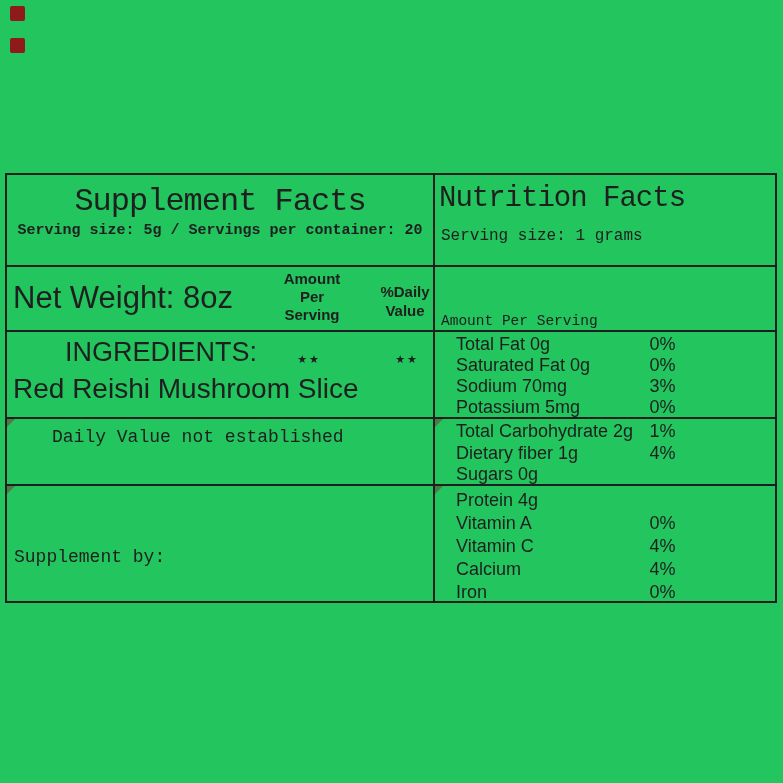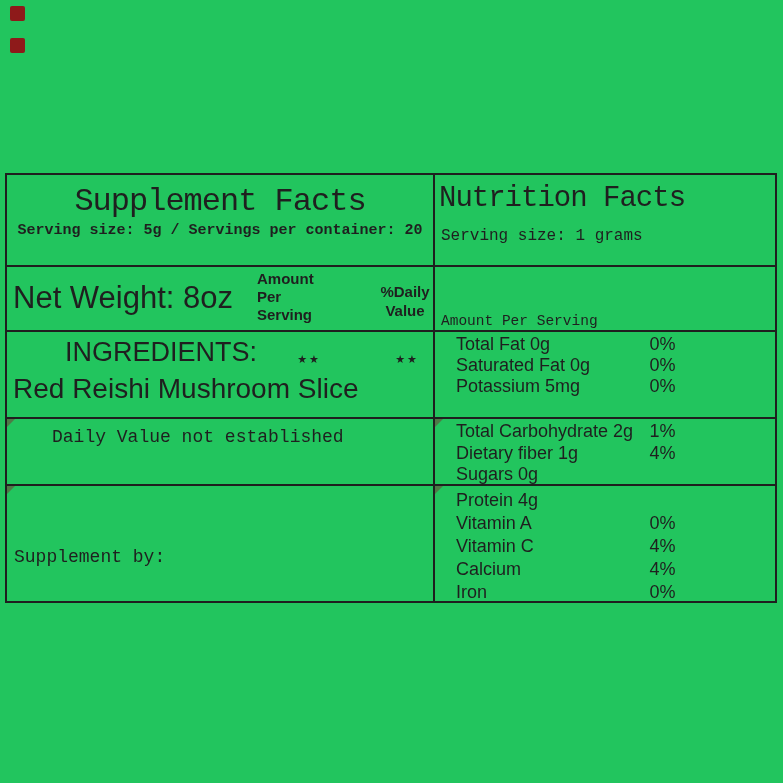--- a/index.html
+++ b/index.html
@@ -23,21 +23,21 @@
   .cell.vline{border-left:2px solid #1f1f1f;}
 
   
   .flag{position:absolute;left:0;top:0;width:0;height:0;
         border-top:8px solid #4e7a46;border-right:8px solid transparent;}
 
   
   .supp-title{margin-top:10px;text-align:center;font-size:32px;letter-spacing:-1px;line-height:34px;}
   .supp-serving{margin-top:3px;text-align:center;font-size:15px;font-weight:bold;white-space:pre;}
   .net-weight{position:absolute;left:6px;top:13px;font-size:31px;}
-  .amount-head{position:absolute;left:250px;top:3px;width:110px;
+  .amount-head{position:absolute;left:250px;top:3px;width:110px;text-align:center;
                font-size:15px;font-weight:bold;line-height:18px;}
   .pdv-head{position:absolute;left:352px;top:15px;width:92px;text-align:center;
             font-size:15px;font-weight:bold;line-height:19px;}
   .ing-line1{position:absolute;left:22px;top:5px;font-size:27px;margin-left:36px;}
   .ing-line2{position:absolute;left:6px;top:41px;font-size:28px;}
   .stars{position:absolute;width:44px;text-align:center;font-size:11px;letter-spacing:2px;}
   .stars.a{left:280px;top:21px;}
   .stars.b{left:378px;top:21px;}
   .dv-note{margin:8px 0 0 45px;font-size:18px;}
   .dist{margin:4px 0 0 7px;font-size:18px;line-height:27px;white-space:pre;}
@@ -108,20 +108,24 @@
     <div class="cell hline vline nrows blk1">
       <div class="nrow">
         <span class="nm">Total Fat 0g</span>
         <span class="pct">0%</span>
       </div>
       <div class="nrow">
         <span class="nm">Saturated Fat 0g</span>
         <span class="pct">0%</span>
       </div>
       <div class="nrow">
+        <span class="nm">Sodium 70mg</span>
+        <span class="pct">3%</span>
+      </div>
+      <div class="nrow">
         <span class="nm">Potassium 5mg</span>
         <span class="pct">0%</span>
       </div>
     </div>
 
     <div class="cell hline">
       <div class="flag"></div>
       <div class="dv-note mono">Daily Value not established</div>
     </div>
 

